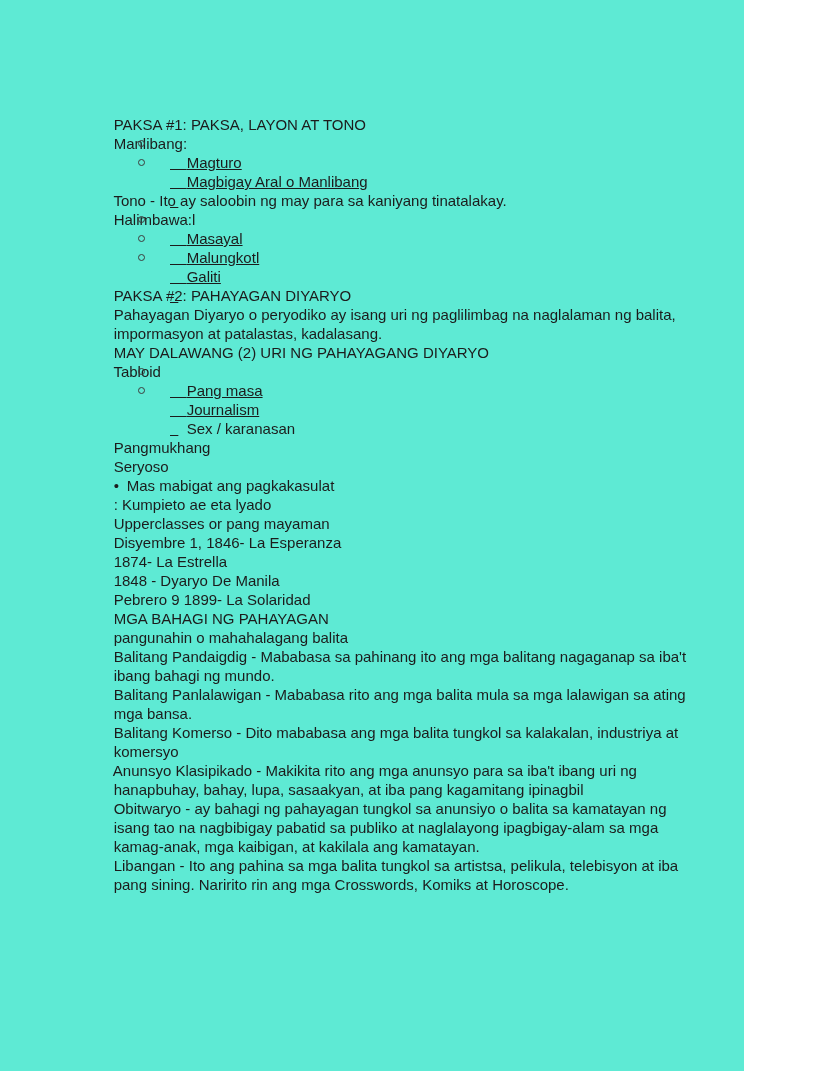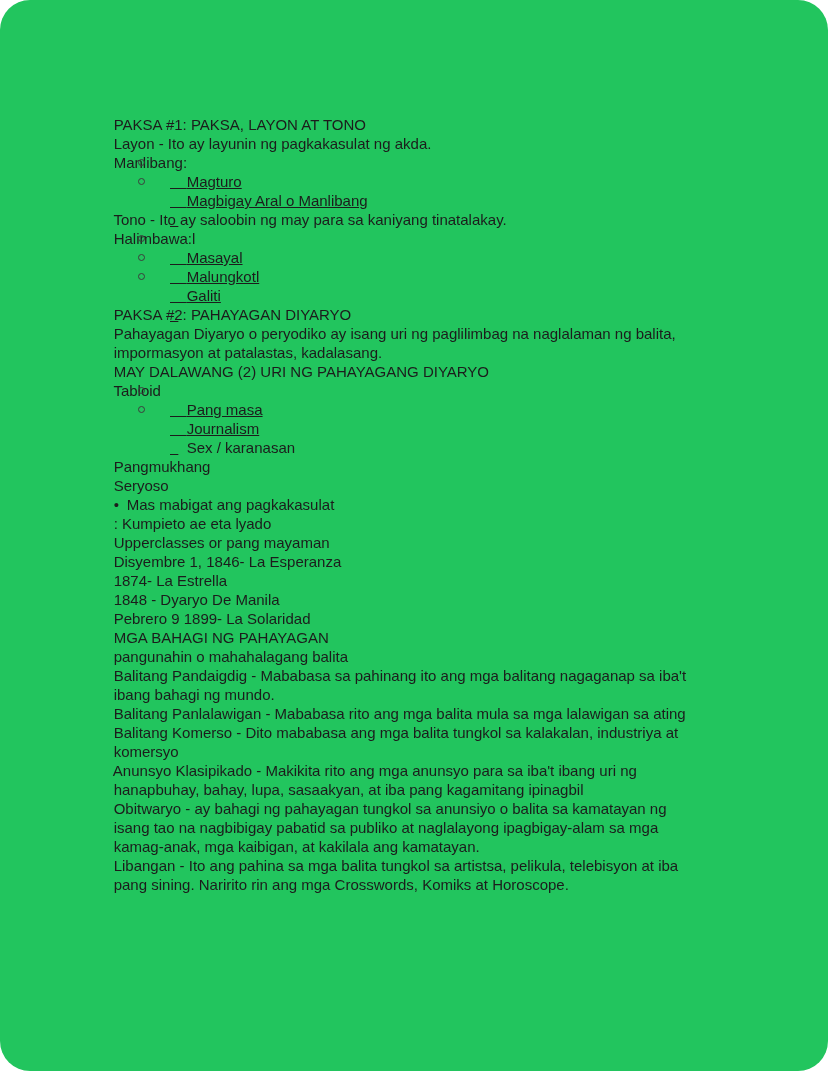--- a/index.html
+++ b/index.html
@@ -2,29 +2,28 @@
 <html><head>
 <meta charset="utf-8">
 <style>
   html, body {
     margin: 0;
     padding: 0;
     background: #ffffff;
   }
   .page {
     position: relative;
-    width: 828px;
+    width: 744px;
     height: 1071px;
-    background: #22c55e;
+    background: #5eead4;
     overflow: hidden;
     font-family: "Liberation Sans", "DejaVu Sans", sans-serif;
     font-size: 15px;
     line-height: 19px;
     color: #1c1c1c;
-    border-radius: 30px;
   }
   .content {
     position: absolute;
     left: 97px;
     top: 96px;
     width: 700px;
   }
   .line {
     position: relative;
     white-space: pre;
@@ -51,23 +50,20 @@
   
   .line.indent { padding-left: 73px; }
 </style>
 </head>
 <body>
 
 <div class="page">
   <div class="content" id="doc-content">
       <div class="line none">
     <span class="txt">PAKSA #1: PAKSA, LAYON AT TONO</span>
-  </div>
-      <div class="line none">
-    <span class="txt">Layon - Ito ay layunin ng pagkakasulat ng akda.</span>
   </div>
       <div class="line none">
     <span class="txt">Manlibang:</span>
   </div>
       <div class="line circle">
     <span class="marker"></span><span class="txt">Magturo</span>
   </div>
       <div class="line circle">
     <span class="marker"></span><span class="txt">Magbigay Aral o Manlibang</span>
   </div>
@@ -146,20 +142,23 @@
       <div class="line none">
     <span class="txt">Balitang Pandaigdig - Mababasa sa pahinang ito ang mga balitang nagaganap sa iba't</span>
   </div>
       <div class="line none">
     <span class="txt">ibang bahagi ng mundo.</span>
   </div>
       <div class="line none">
     <span class="txt">Balitang Panlalawigan - Mababasa rito ang mga balita mula sa mga lalawigan sa ating</span>
   </div>
       <div class="line none">
+    <span class="txt">mga bansa.</span>
+  </div>
+      <div class="line none">
     <span class="txt">Balitang Komerso - Dito mababasa ang mga balita tungkol sa kalakalan, industriya at</span>
   </div>
       <div class="line none">
     <span class="txt">komersyo</span>
   </div>
       <div class="line none">
     <span class="txt">Anunsyo Klasipikado - Makikita rito ang mga anunsyo para sa iba't ibang uri ng</span>
   </div>
       <div class="line none">
     <span class="txt">hanapbuhay, bahay, lupa, sasaakyan, at iba pang kagamitang ipinagbil</span>

